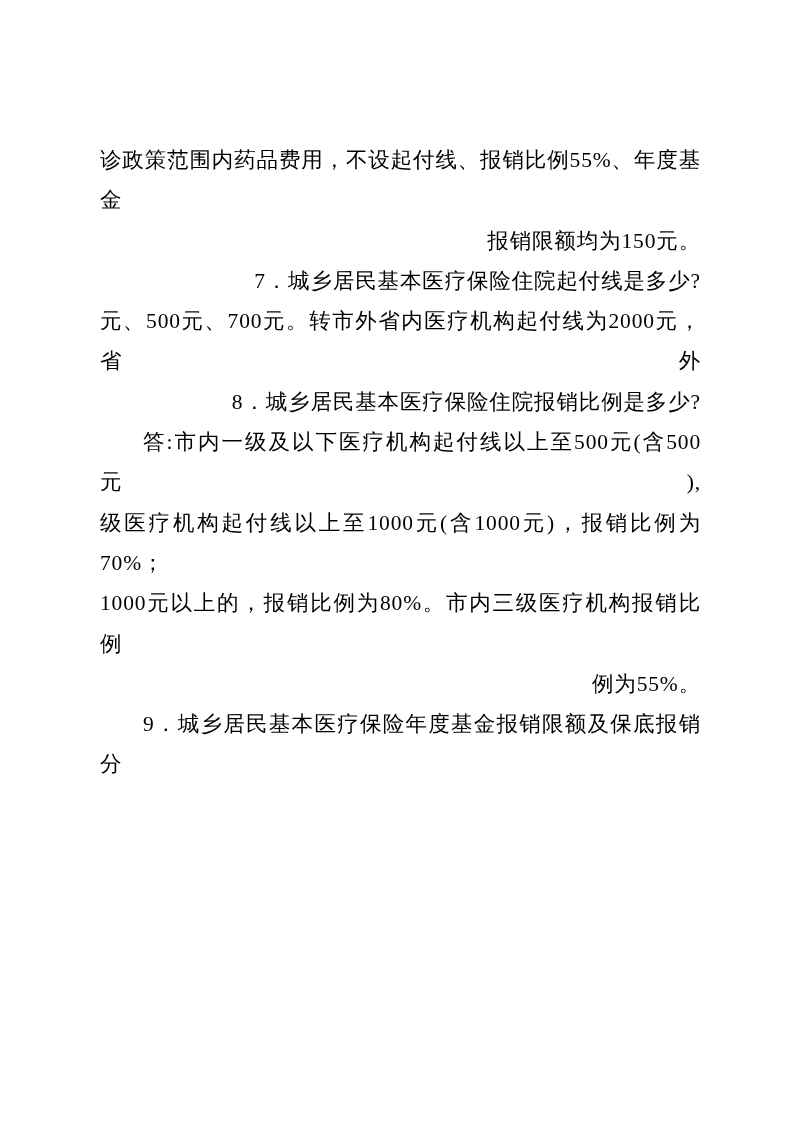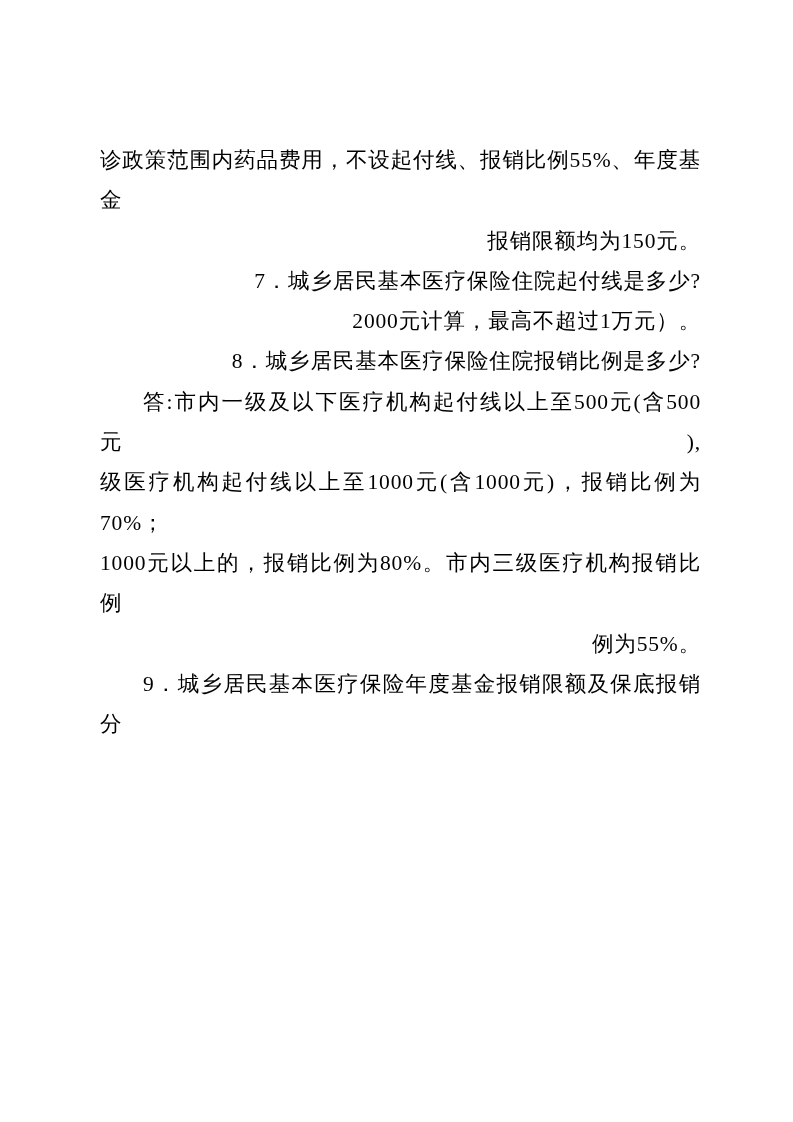--- a/index.html
+++ b/index.html
@@ -50,21 +50,21 @@
 
     <div>
       <div class="line jfull">诊政策范围内药品费用，不设起付线、报销比例55%、年度基金</div>
       <div class="line">报销限额均为150元。</div>
     </div>
 
     <div>
       <div class="line heading indent">7．城乡居民基本医疗保险住院起付线是多少?</div>
     </div>
     <div>
-      <div class="line">2000元计算，最高不超过1万元）。</div>
+      <div class="line jfull">元、500元、700元。转市外省内医疗机构起付线为2000元，省外</div>
     </div>
 
     <div>
       <div class="line heading indent">8．城乡居民基本医疗保险住院报销比例是多少?</div>
     </div>
     <div>
       <div class="line jfull indent">答:市内一级及以下医疗机构起付线以上至500元(含500元),</div>
       <div class="line jfull">级医疗机构起付线以上至1000元(含1000元)，报销比例为70%；</div>
       <div class="line jfull">1000元以上的，报销比例为80%。市内三级医疗机构报销比例</div>
       <div class="line">例为55%。</div>

